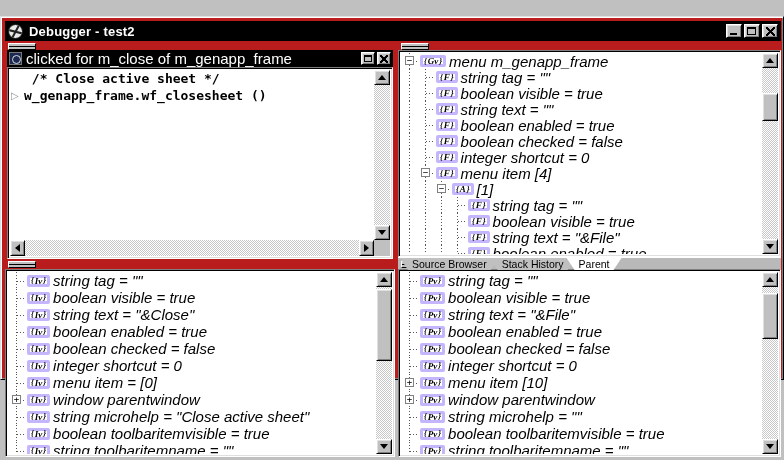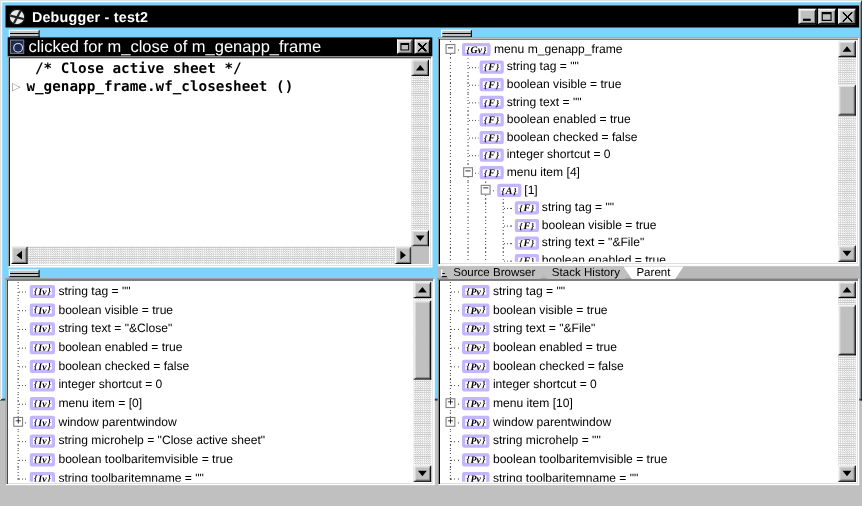--- a/index.html
+++ b/index.html
@@ -1,20 +1,20 @@
 <!DOCTYPE html>
 <html><head>
 <meta charset="utf-8">
 <style>
   * { margin:0; padding:0; box-sizing:border-box; }
   html,body { width:784px; height:460px; overflow:hidden; }
   body { font-family:"Liberation Sans", sans-serif; background:#c0c0c0; }
 
-  #window { position:absolute; left:0; top:0; width:784px; height:364px;
-    background:#7dd3fc;
+  #window { position:absolute; left:0; top:16px; width:784px; height:364px;
+    background:#b91c1c;
     border:1px solid; border-color:#dfdfdf #000 #000 #dfdfdf;
     box-shadow: inset 1px 1px 0 #fff, inset -1px -1px 0 #808080; }
 
   .raised { background:#c0c0c0; border:1px solid; border-color:#fff #000 #000 #fff;
     box-shadow: inset 1px 1px 0 #dfdfdf, inset -1px -1px 0 #808080; }
   .sunken { border:1px solid; border-color:#808080 #fff #fff #808080;
     box-shadow: inset 1px 1px 0 #000, inset -1px -1px 0 #dfdfdf; }
 
   
   .titlebar { position:absolute; left:4px; top:4px; width:776px; height:20px;
@@ -104,21 +104,21 @@
     background:repeating-linear-gradient(to right, #555 0 1px, transparent 1px 3px); }
   .expander { position:absolute; left:2px; top:50%; margin-top:-5px; width:9px; height:9px;
     background:#fff; border:1px solid #808080; color:#000; font-size:9px; line-height:7px;
     text-align:center; font-family:"DejaVu Sans Mono", monospace; z-index:2; }
   .var-icon { flex:none; height:12px; min-width:17px; padding:0 1px; background:#fff;
     border:3px solid #c4b5fd; border-radius:2px; color:#000;
     font-family:"Liberation Serif", serif; font-style:italic; font-weight:bold; font-size:9px;
     display:flex; align-items:center; justify-content:center; margin:0 3px 0 1px; }
   .var-icon::before { content:"{"; font-size:8px; margin-right:1px; }
   .var-icon::after  { content:"}"; font-size:8px; margin-left:1px; }
-  .tree-label { font-size:11px; color:#000; white-space:nowrap; }
+  .tree-label { font-size:15px; color:#000; white-space:nowrap;font-style:italic; }
 
   
   .tabbar { position:absolute; left:0; right:0; bottom:0; background:#b9b9b9;
     border-top:1px solid #fff; border-bottom:1px solid #404040; display:flex; align-items:stretch;
     padding-left:2px; }
   #pane-global .tabbar { height:14px; }
   #pane-instance .tabbar, #pane-parent .tabbar { height:16px; }
   .tab { position:relative; background:#c0c0c0; color:#000; font-size:10.5px;
     padding:0 12px; margin-right:-9px; display:flex; align-items:center; white-space:nowrap;
     clip-path:polygon(0 0, 100% 0, calc(100% - 8px) 100%, 8px 100%);

